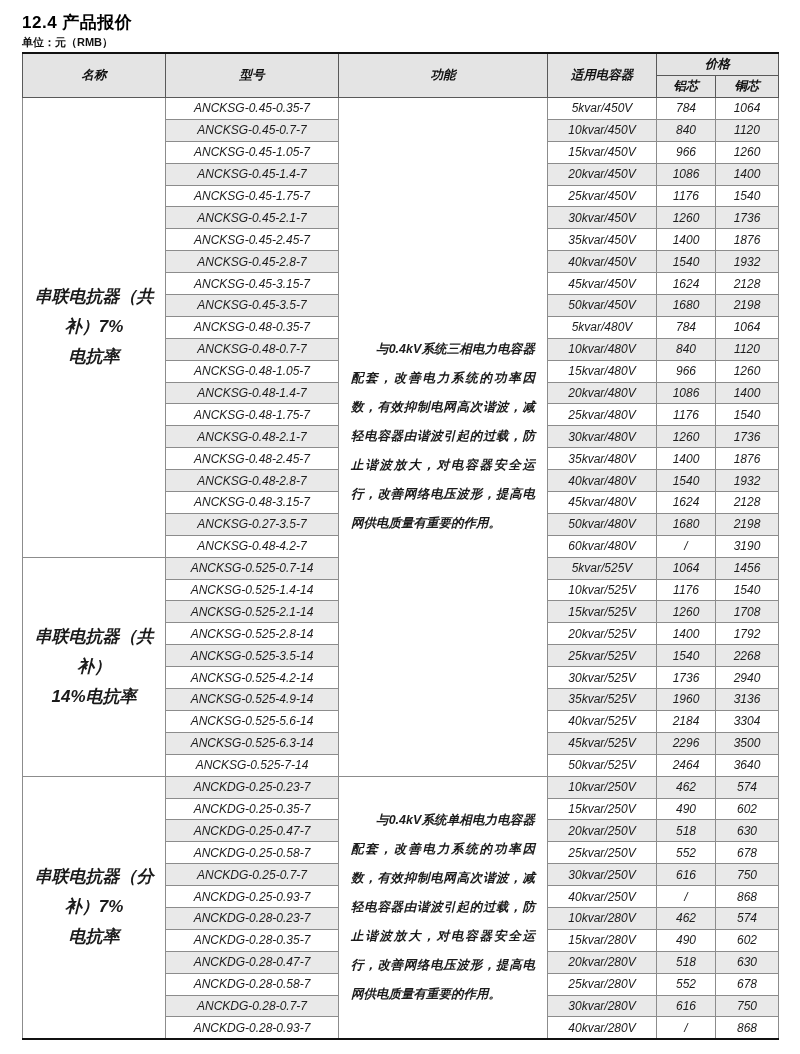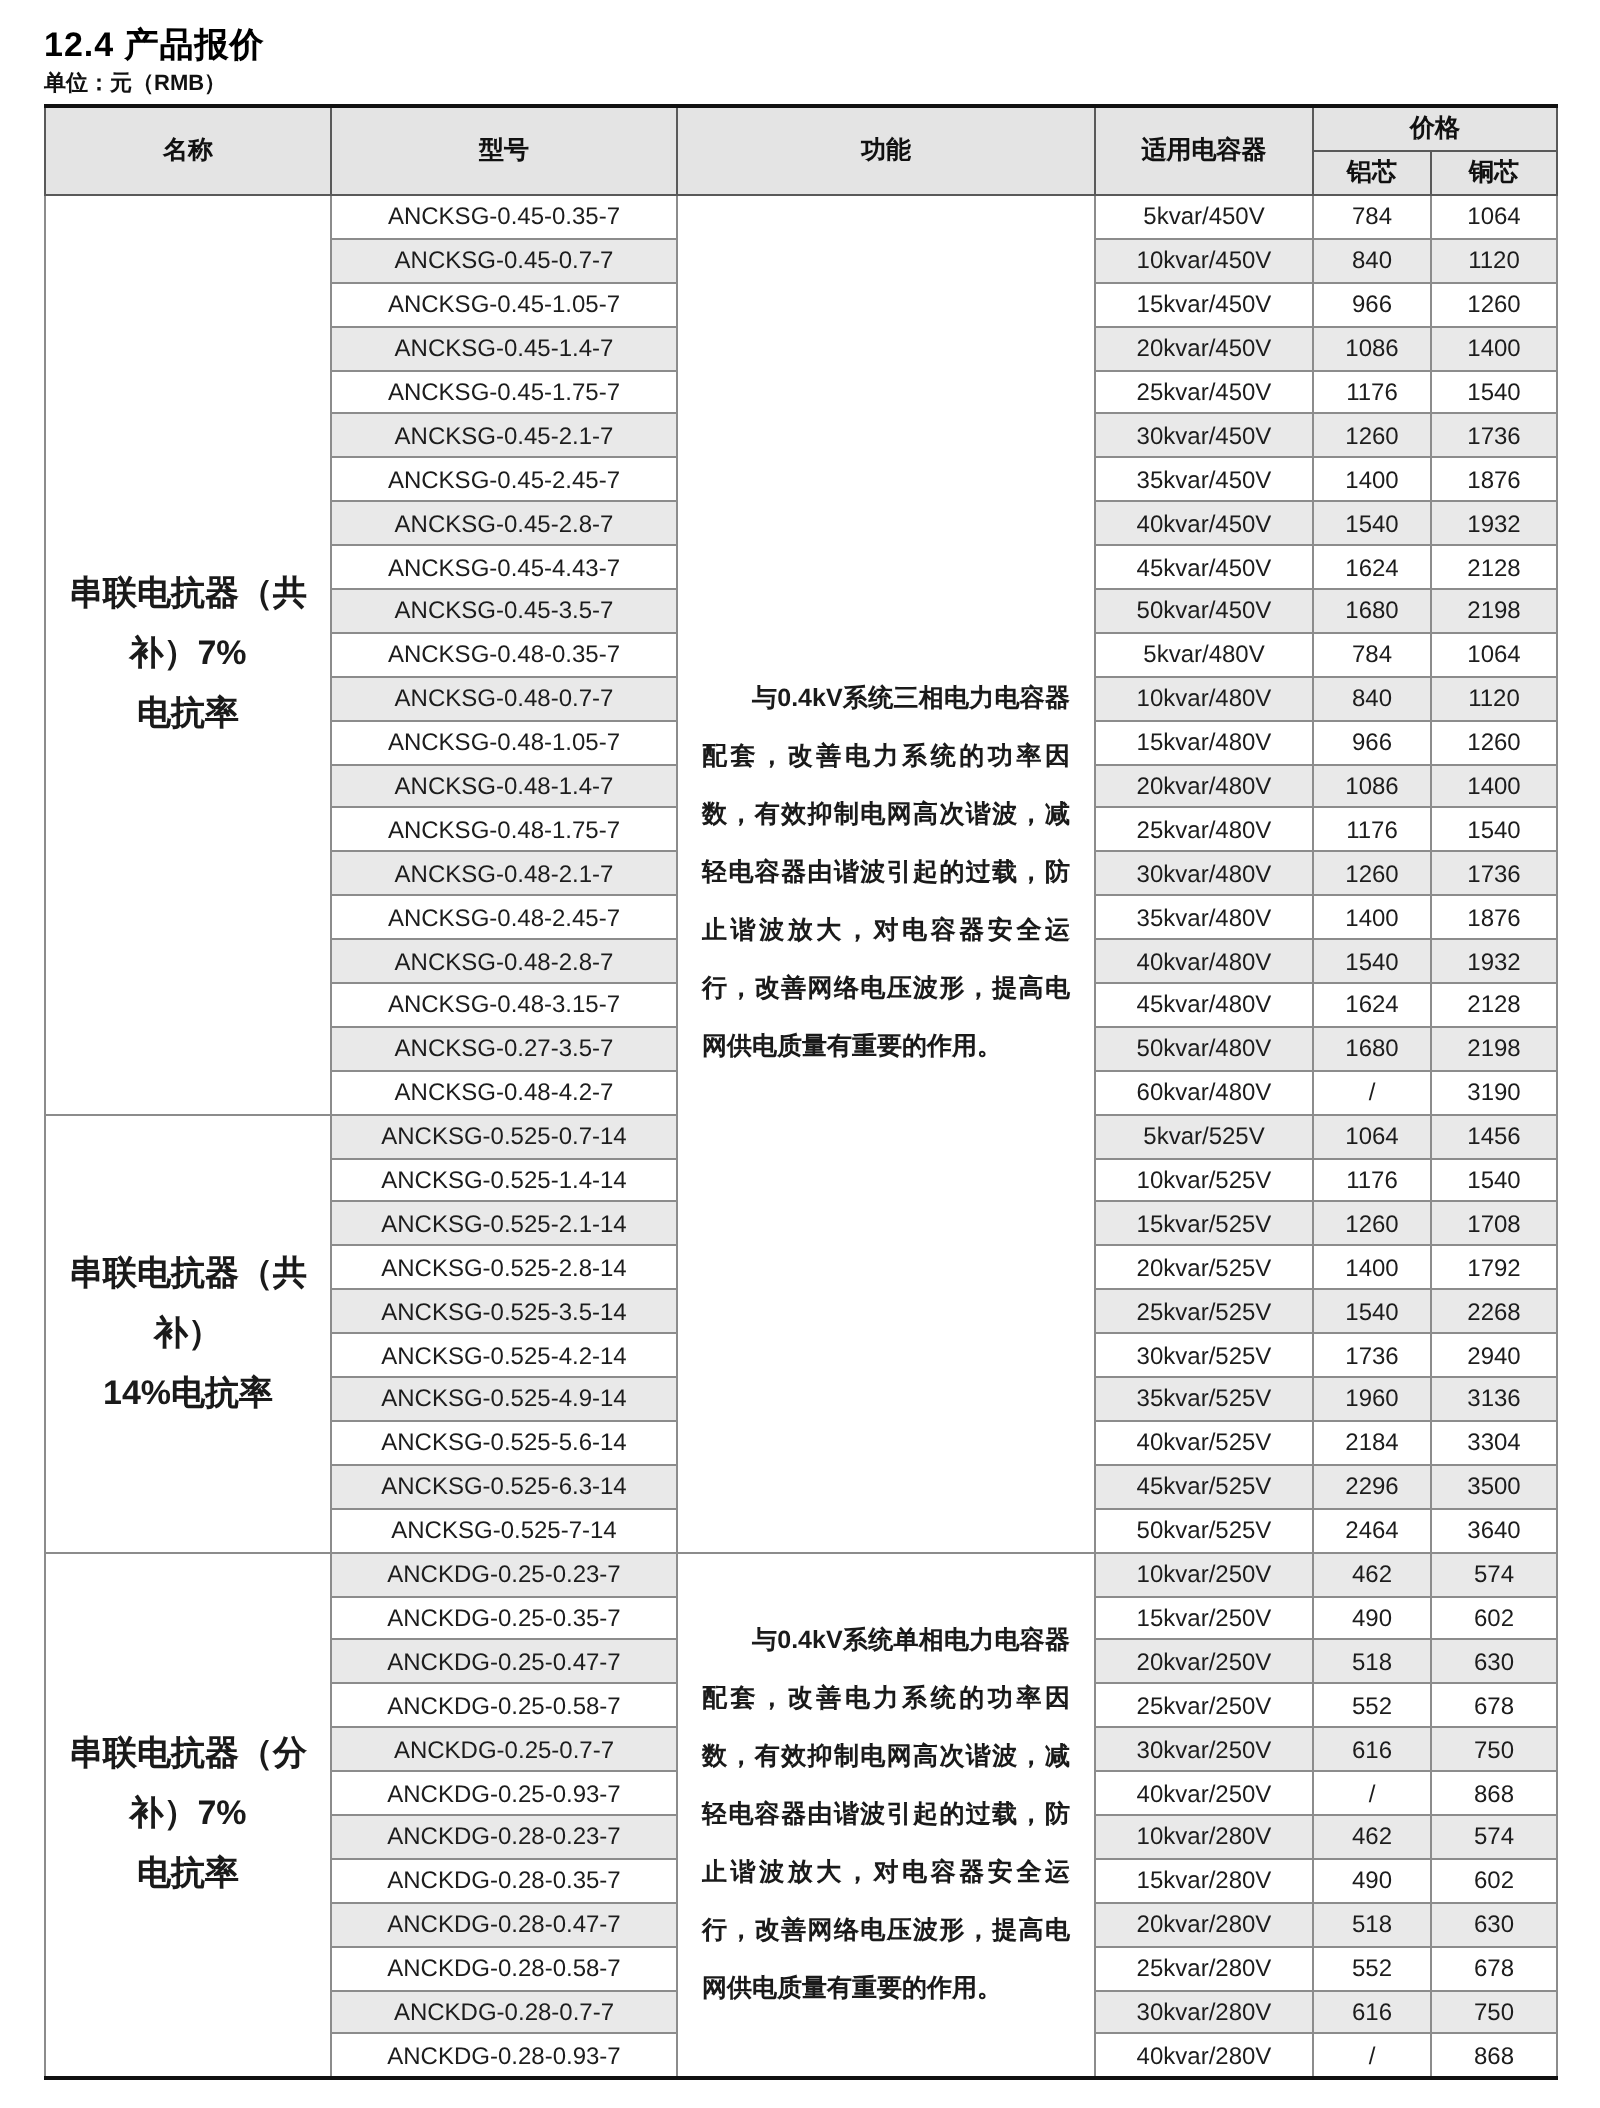--- a/index.html
+++ b/index.html
@@ -15,20 +15,21 @@
     line-height: 22px; letter-spacing: 0.5px;
   }
   .unit-label {
     text-align: left; font-size: 11px; font-weight: bold; color: #111;
     line-height: 14px; margin: 1px 0 3px 0;
   }
   table.price-table {
     width: 756px; border-collapse: collapse; table-layout: fixed;
     border-top: 2.5px solid var(--outer-rule, #111);
     border-bottom: 2.5px solid var(--outer-rule, #111);
+    font-style: italic;
   }
   th, td { border: 1px solid var(--grid-line, #8c8c8c); padding: 0; }
   thead th {
     background: var(--header-bg, #e4e4e4);
     font-size: 12.5px; font-weight: bold; color: #111;
     height: 21px; text-align: center; vertical-align: middle;
     border-color: #595959;
   }
   tbody tr { height: 21.9px; }
   tbody td {
@@ -129,21 +130,21 @@
           <td class="striped">1400</td>
           <td class="striped">1876</td>
         </tr>
         <tr class="alt">
           <td class="striped">ANCKSG-0.45-2.8-7</td>
           <td class="striped">40kvar/450V</td>
           <td class="striped">1540</td>
           <td class="striped">1932</td>
         </tr>
         <tr>
-          <td class="striped">ANCKSG-0.45-4.43-7</td>
+          <td class="striped">ANCKSG-0.45-3.15-7</td>
           <td class="striped">45kvar/450V</td>
           <td class="striped">1624</td>
           <td class="striped">2128</td>
         </tr>
         <tr class="alt">
           <td class="striped">ANCKSG-0.45-3.5-7</td>
           <td class="striped">50kvar/450V</td>
           <td class="striped">1680</td>
           <td class="striped">2198</td>
         </tr>

